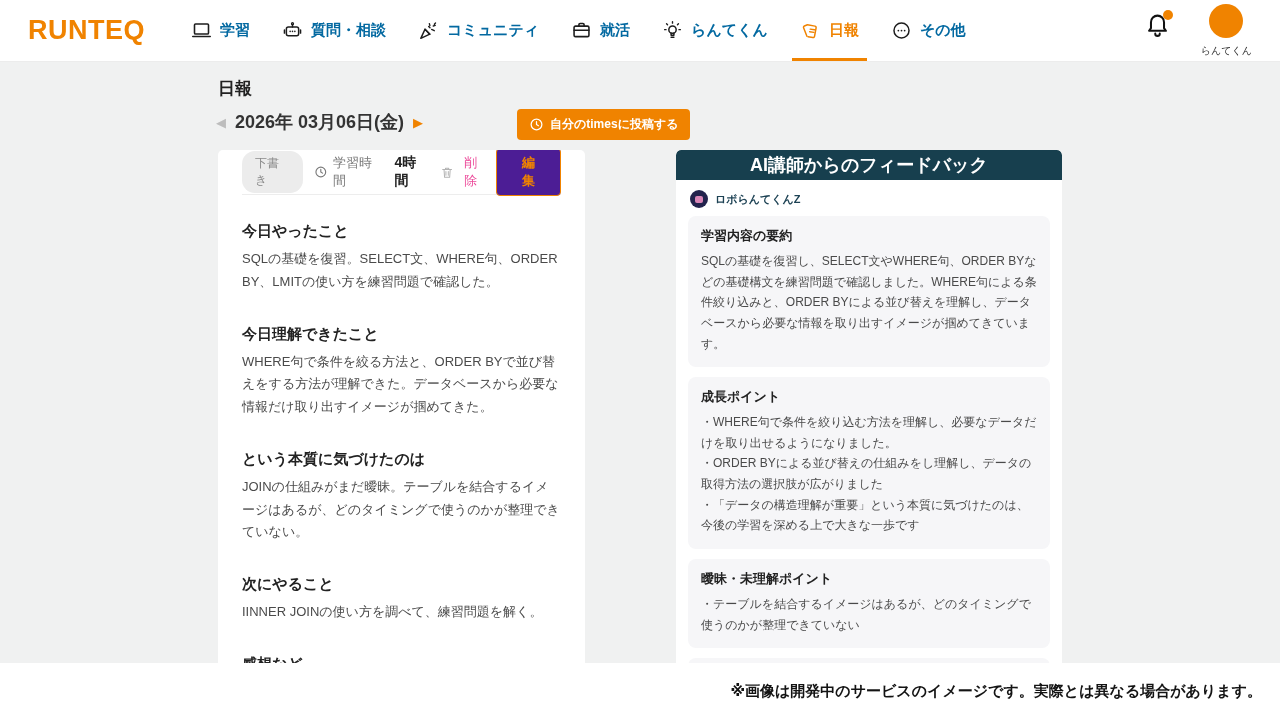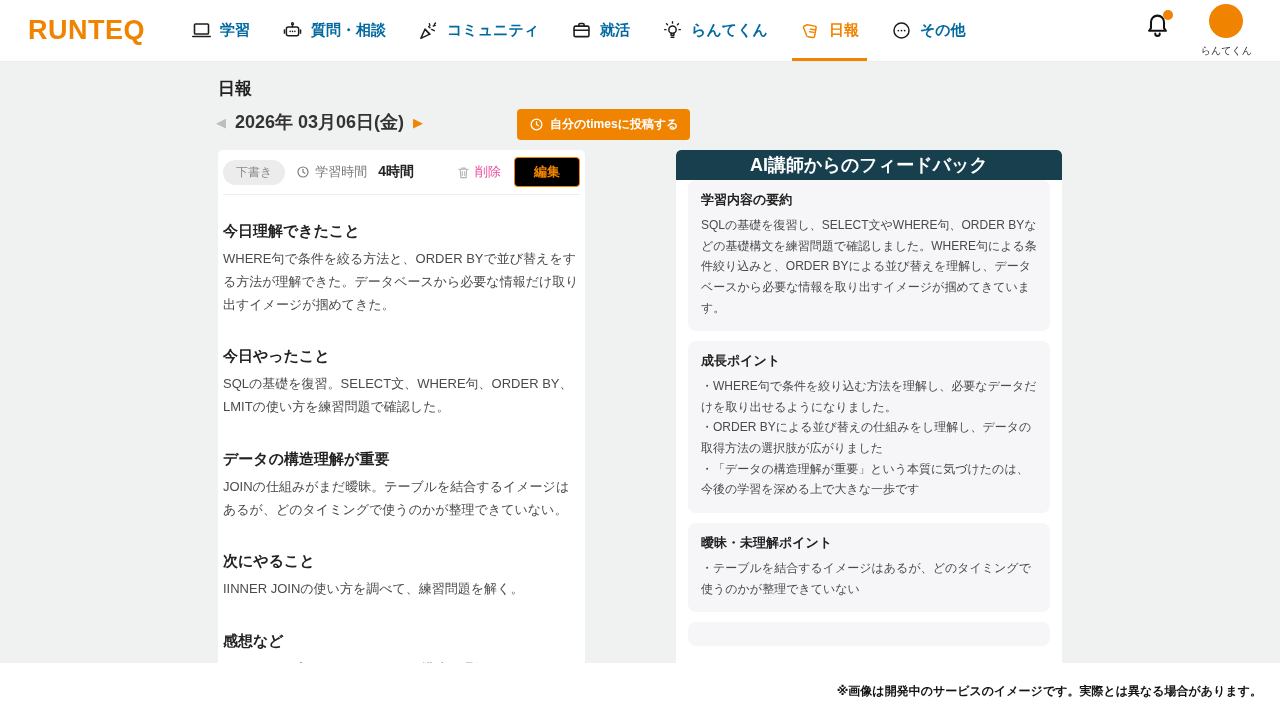--- a/index.html
+++ b/index.html
@@ -40,32 +40,32 @@
   .arrow.next{color:var(--orange);}
   .date-text{font-size:18px;font-weight:700;color:#333;}
   .times-btn{position:absolute;left:517px;top:47px;display:flex;align-items:center;gap:6px;
     background:var(--orange);color:#fff;font-size:12px;font-weight:700;border:none;border-radius:4px;
     padding:7px 12px;cursor:pointer;font-family:inherit;}
   .times-btn .bico{width:15px;height:15px;color:#fff;}
   .times-btn .bico svg{width:100%;height:100%;display:block;}
 
   
   .report-card{position:absolute;left:218px;top:88px;width:367px;height:513px;background:#fff;
-    border-radius:5px 5px 0 0;padding:0 5px;overflow:hidden;}
+    border-radius:5px 5px 0 0;padding:0 24px;overflow:hidden;}
   .card-head{display:flex;align-items:center;height:45px;border-bottom:1px solid #ededed;gap:11px;}
   .draft-pill{background:#ececec;color:#8a8a8a;font-size:12px;padding:4px 13px;border-radius:13px;}
   .time-label{display:flex;align-items:center;gap:5px;color:#7a7a7a;font-size:13px;justify-content:center;}
   .time-label .cico{width:14px;height:14px;color:#7a7a7a;}
   .time-label .cico svg{width:100%;height:100%;display:block;}
   .time-value{font-size:14px;font-weight:700;color:#222;}
   .head-right{margin-left:auto;display:flex;align-items:center;gap:13px;}
   .delete-btn{display:flex;align-items:center;gap:4px;color:#ec4899;font-size:13px;background:none;border:none;cursor:pointer;font-family:inherit;padding:0;}
   .delete-btn .tico{width:15px;height:15px;color:#b3b3b3;}
   .delete-btn .tico svg{width:100%;height:100%;display:block;}
-  .edit-btn{color:var(--orange);border:1px solid var(--orange);background:#000000;font-size:13px;font-weight:700;
+  .edit-btn{color:var(--orange);border:1px solid var(--orange);background:#4c1d95;font-size:13px;font-weight:700;
     padding:5px 19px;border-radius:4px;cursor:pointer;font-family:inherit;}
   .report-section{margin:27px 0 31px;}
   .report-section h3{margin:0 0 7px;font-size:15px;font-weight:700;color:#222;}
   .report-section p{margin:0;font-size:13px;color:#4a4a4a;line-height:1.75;}
 
   
   .fb-panel{position:absolute;left:676px;top:88px;width:386px;height:513px;background:#fff;
     border-radius:5px 5px 0 0;overflow:hidden;}
   .fb-head{height:30px;background:var(--teal);color:#fff;font-size:18px;font-weight:700;
     display:flex;align-items:center;justify-content:center;border-radius:5px 5px 0 0;}
@@ -73,21 +73,21 @@
   .fb-avatar{width:18px;height:18px;border-radius:50%;background:#23234d;position:relative;flex:0 0 auto;}
   .fb-avatar::after{content:"";position:absolute;left:5px;top:6px;width:8px;height:7px;border-radius:2px;background:#d985b7;}
   .fb-author-name{font-size:11px;font-weight:700;color:#1d4254;}
   .fb-box{background:#f6f6f8;border-radius:8px;margin:0 12px 10px;padding:11px 13px 13px;}
   .fb-box h4{margin:0 0 6px;font-size:13px;font-weight:700;color:#222;}
   .fb-box p{margin:0;font-size:12px;color:#4a4a4a;line-height:1.72;white-space:pre-line;}
 
   
   .footer{position:absolute;left:0;right:0;bottom:0;height:57px;background:#fff;
     display:flex;align-items:center;justify-content:flex-end;padding-right:18px;}
-  .disclaimer{font-size:12px;font-weight:600;color:#131313;}
+  .disclaimer{font-size:15px;font-weight:600;color:#131313;}
 </style>
 </head>
 <body>
 
 <div class="app">
 
   <header class="header">
     <div class="logo">RUNTEQ</div>
 
     <nav class="nav">
@@ -226,45 +226,49 @@
               </span>
             <span>削除</span>
           </button>
           <button class="edit-btn">編集</button>
         </span>
       </div>
 
       <div class="report-body">
 
       <section class="report-section">
+            <h3>今日やったこと</h3>
+            <p>SQLの基礎を復習。SELECT文、WHERE句、ORDER BY、LMITの使い方を練習問題で確認した。</p>
+          </section>
+          <section class="report-section">
             <h3>今日理解できたこと</h3>
             <p>WHERE句で条件を絞る方法と、ORDER BYで並び替えをする方法が理解できた。データベースから必要な情報だけ取り出すイメージが掴めてきた。</p>
           </section>
           <section class="report-section">
-            <h3>今日やったこと</h3>
-            <p>SQLの基礎を復習。SELECT文、WHERE句、ORDER BY、LMITの使い方を練習問題で確認した。</p>
-          </section>
-          <section class="report-section">
-            <h3>データの構造理解が重要</h3>
+            <h3>という本質に気づけたのは</h3>
             <p>JOINの仕組みがまだ曖昧。テーブルを結合するイメージはあるが、どのタイミングで使うのかが整理できていない。</p>
           </section>
           <section class="report-section">
             <h3>次にやること</h3>
             <p>IINNER JOINの使い方を調べて、練習問題を解く。</p>
           </section>
           <section class="report-section">
             <h3>感想など</h3>
             <p>SQLはシンプルだけど、データの構造を理解していないとクエリを書くのが難しいと感じた。</p>
           </section>
         </div>
     </section>
 
     <section class="fb-panel">
       <div class="fb-head">AI講師からのフィードバック</div>
 
+      <div class="fb-author">
+        <span class="fb-avatar"></span>
+        <span class="fb-author-name">ロボらんてくんZ</span>
+      </div>
 
       <div class="fb-boxes">
 
       <div class="fb-box">
             <h4>学習内容の要約</h4>
             <p>SQLの基礎を復習し、SELECT文やWHERE句、ORDER BYなどの基礎構文を練習問題で確認しました。WHERE句による条件絞り込みと、ORDER BYによる並び替えを理解し、データベースから必要な情報を取り出すイメージが掴めてきています。</p>
 
           </div>
           <div class="fb-box">
             <h4>成長ポイント</h4>

